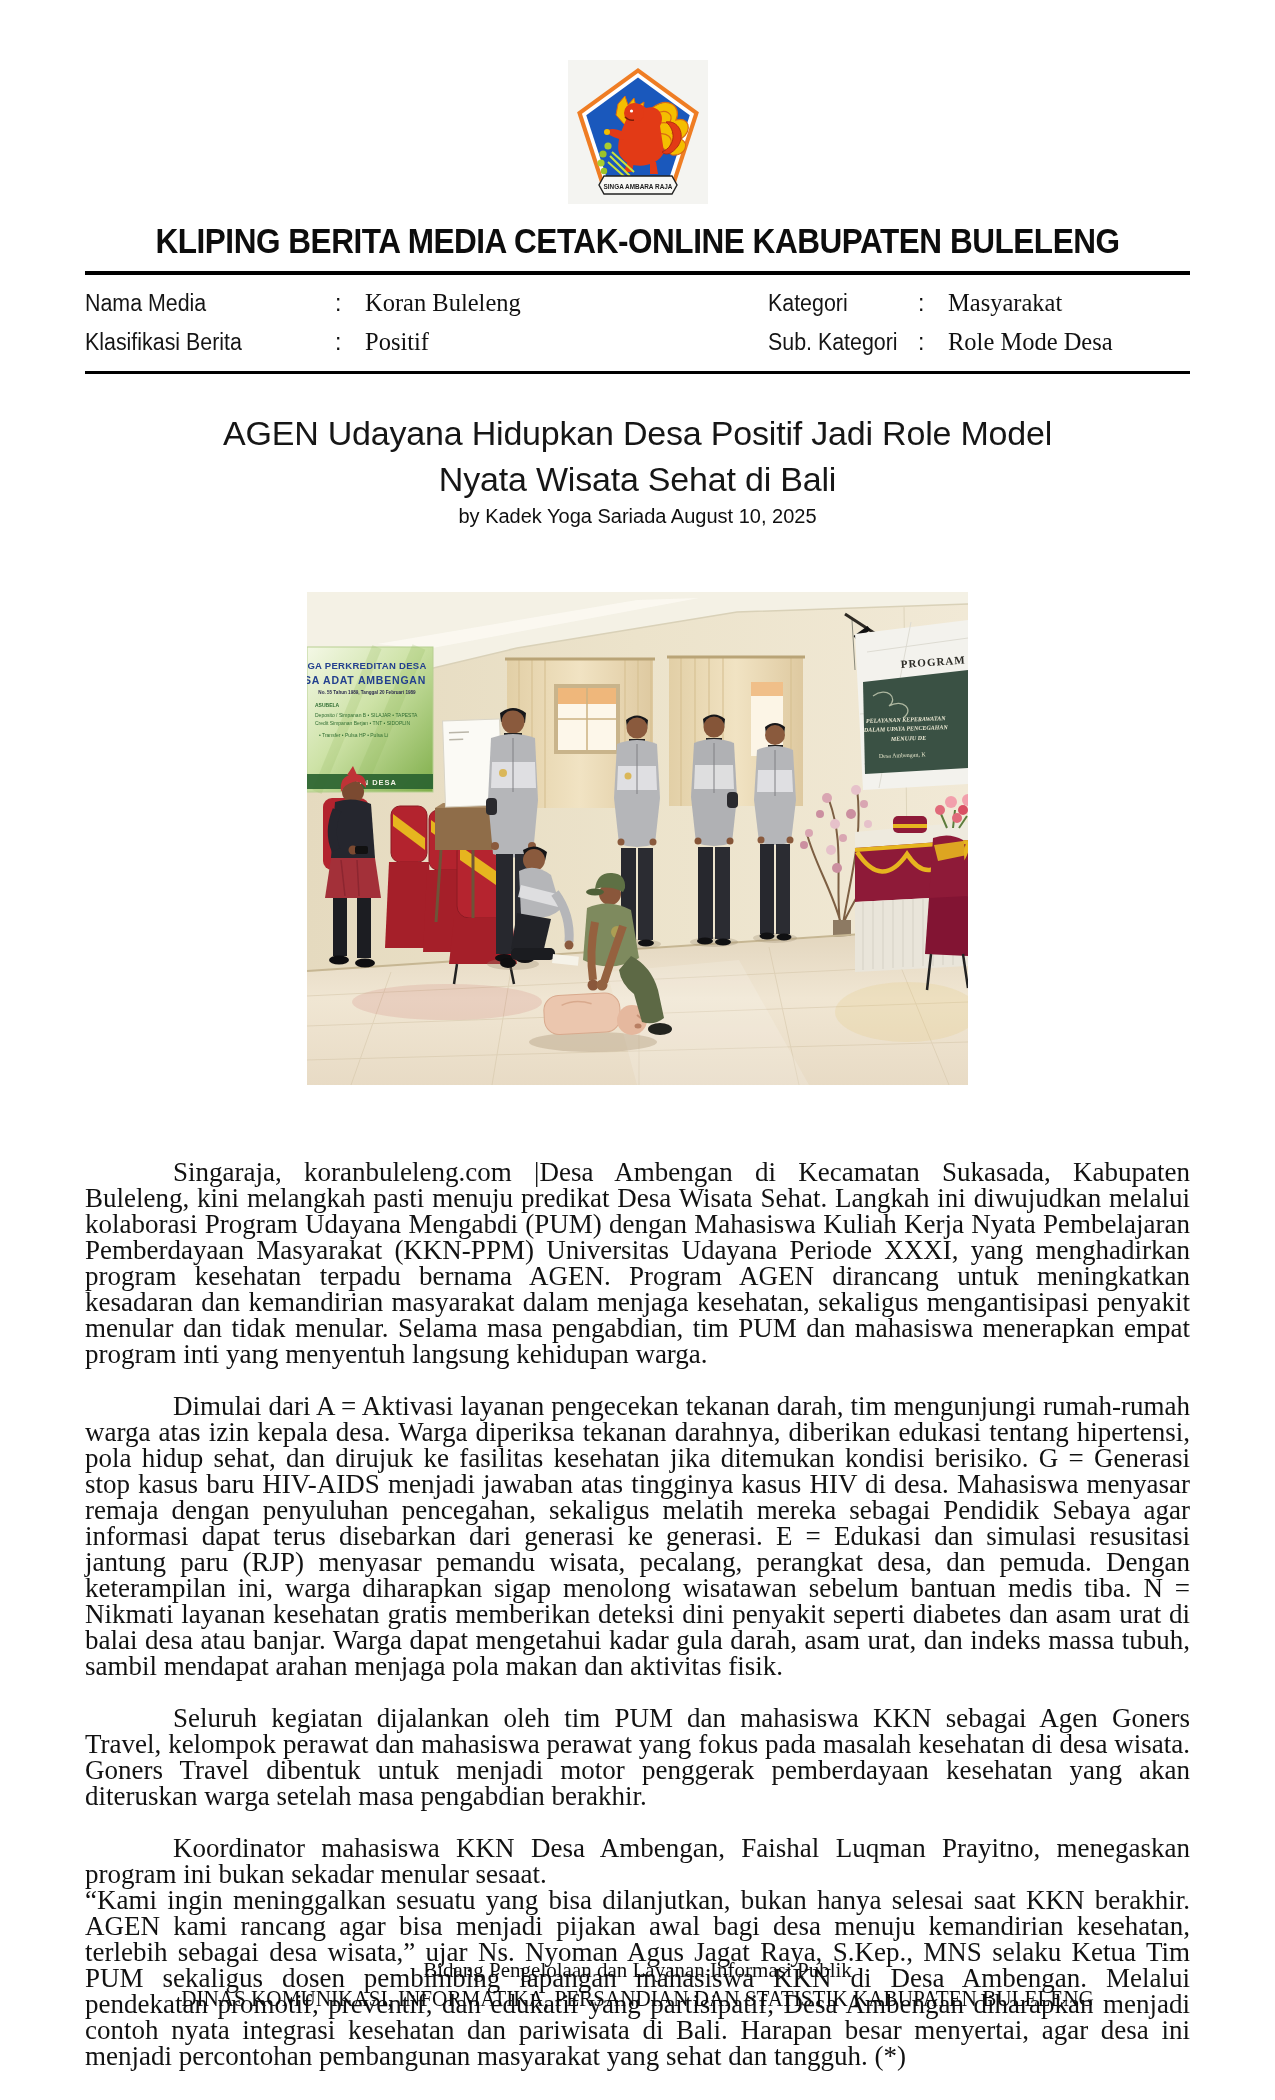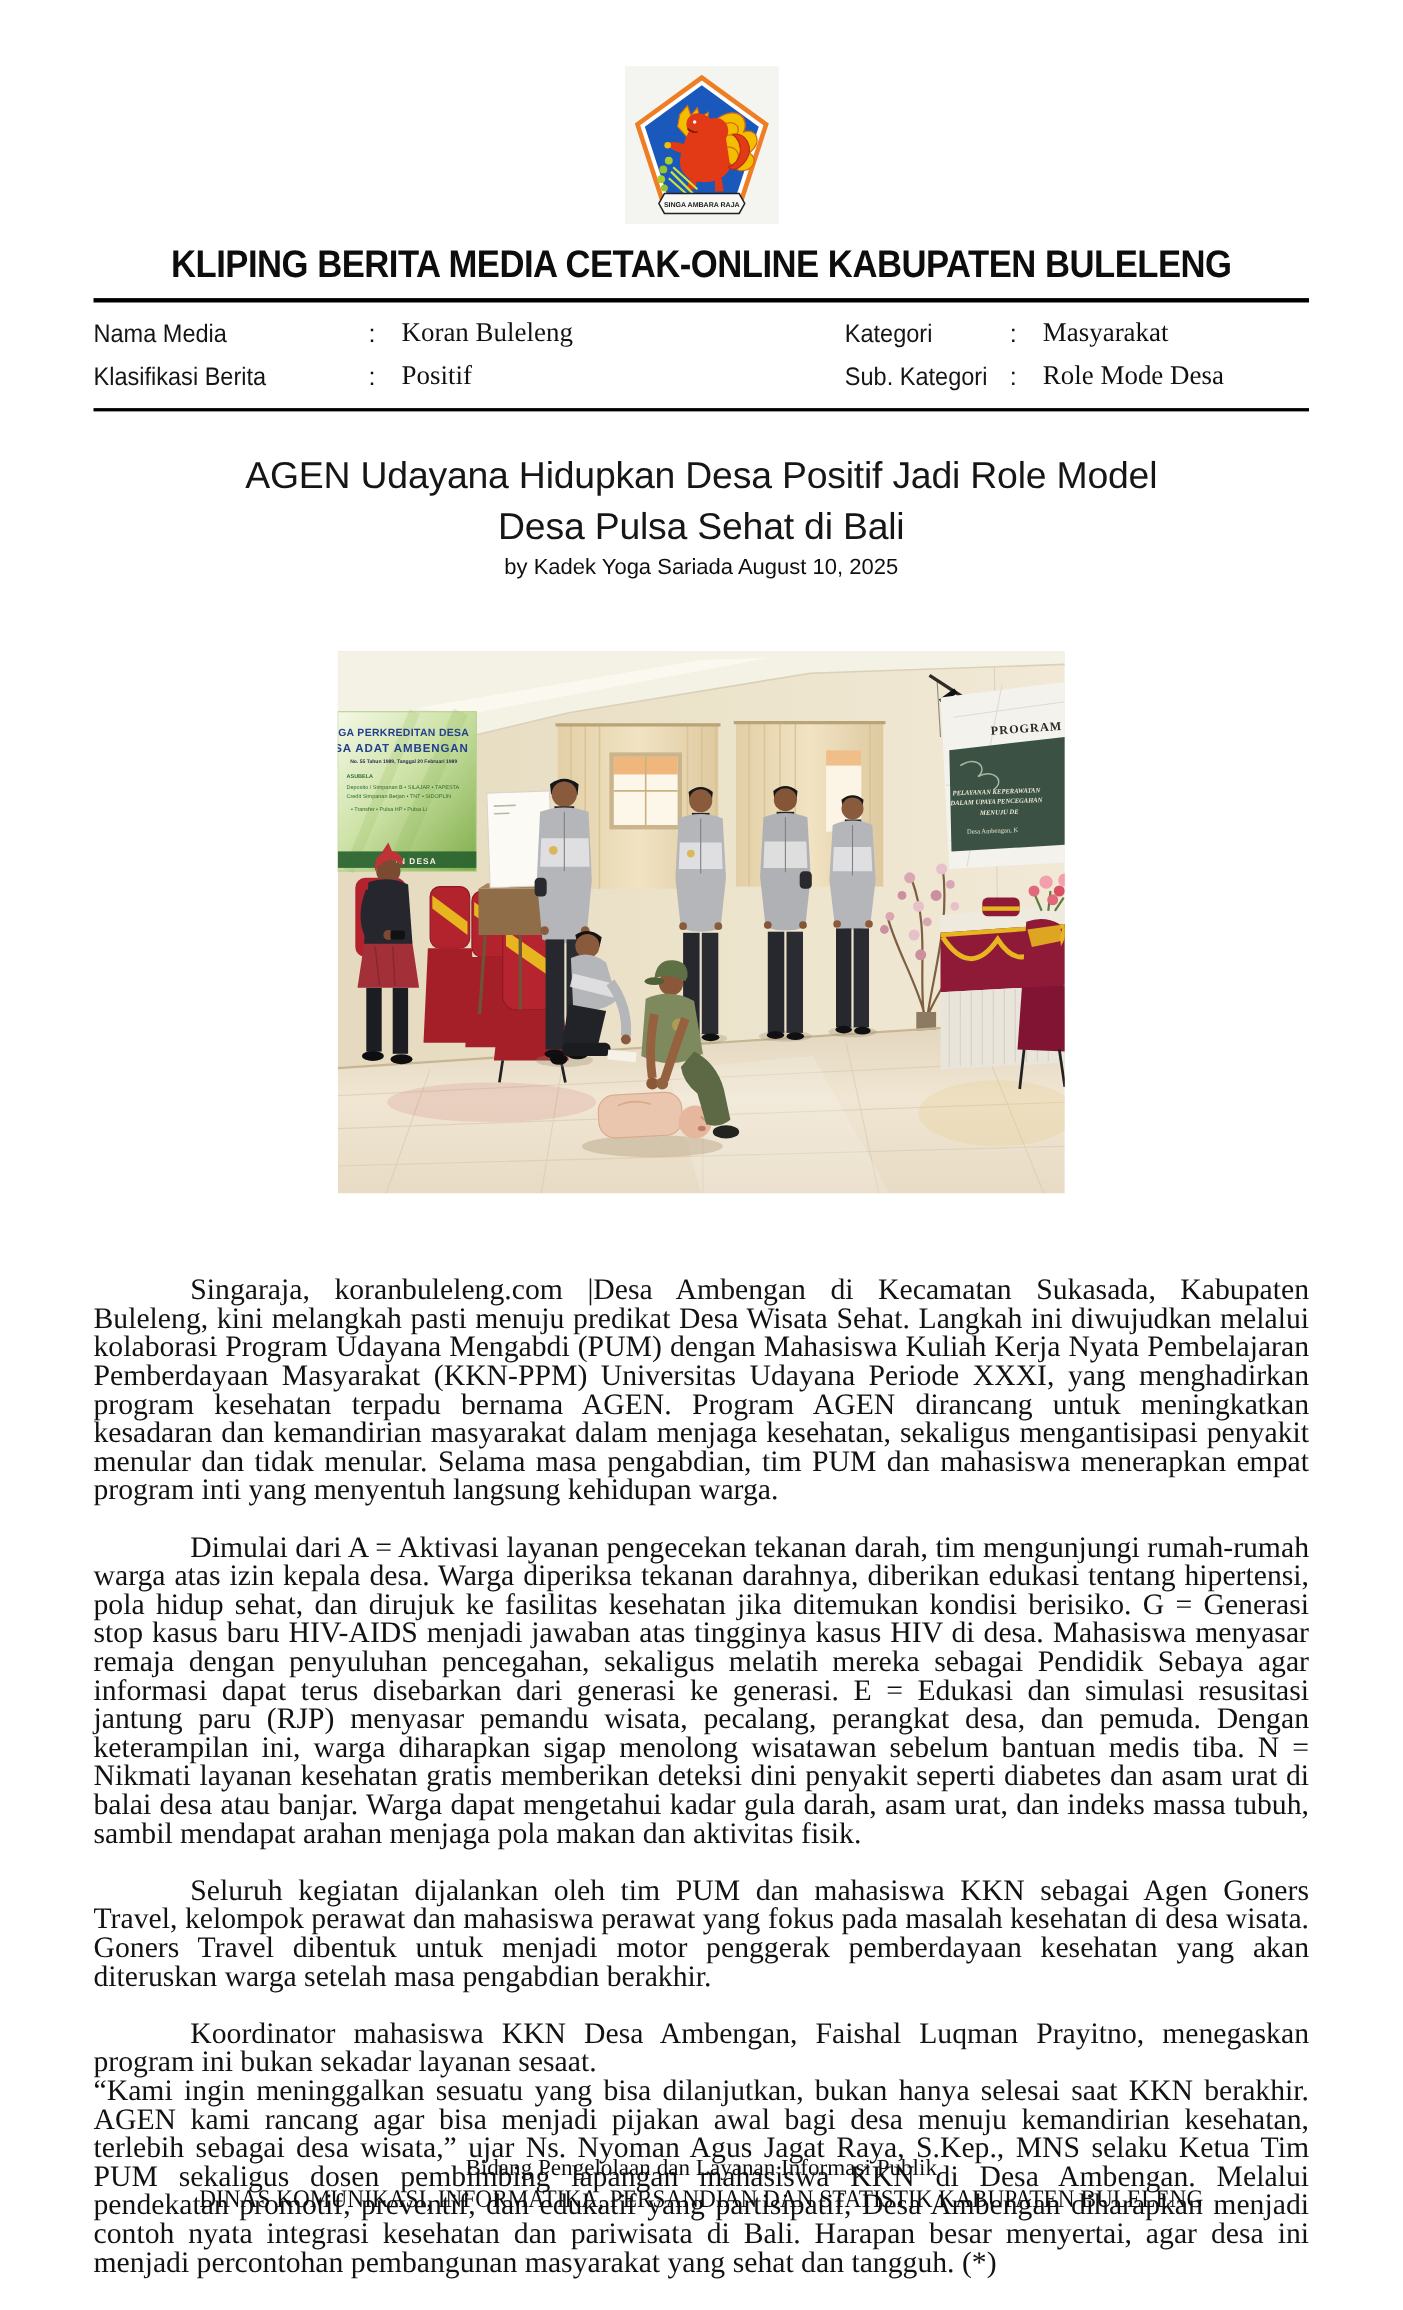--- a/index.html
+++ b/index.html
@@ -116,21 +116,21 @@
         <div class="m-label"><span>Sub. Kategori</span></div>
         <div class="m-colon">:</div>
         <div class="m-value">Role Mode Desa</div>
       </div>
     </div>
   </div>
   <div class="rule rule-thin"></div>
 
   <div class="article-head">
     <div class="a-title">AGEN Udayana Hidupkan Desa Positif Jadi Role Model</div>
-    <div class="a-title">Desa Pulsa Sehat di Bali</div>
+    <div class="a-title">Nyata Wisata Sehat di Bali</div>
     <div class="a-byline">by Kadek Yoga Sariada August 10, 2025</div>
   </div>
 
   <figure class="photo">
     <svg class="photo-svg" width="661" height="493" viewBox="0 0 661 493" role="img" aria-label="Mahasiswa KKN dan instruktur mendemonstrasikan resusitasi jantung paru pada manekin di balai desa">
       <defs>
         <linearGradient id="wallG" x1="0" y1="0" x2="1" y2="0">
           <stop offset="0" stop-color="#e5dabf"></stop>
             <stop offset="0.5" stop-color="#ece3cb"></stop>
             <stop offset="1" stop-color="#f1e9d6"></stop>
@@ -421,21 +421,21 @@
           <ellipse cx="353" cy="437" rx="12" ry="6" fill="#23241f"></ellipse>
         </g>
       </g>
     </svg>
   </figure>
 
   <div class="bodytext">
     <p class="indent">Singaraja, koranbuleleng.com |Desa Ambengan di Kecamatan Sukasada, Kabupaten Buleleng, kini melangkah pasti menuju predikat Desa Wisata Sehat. Langkah ini diwujudkan melalui kolaborasi Program Udayana Mengabdi (PUM) dengan Mahasiswa Kuliah Kerja Nyata Pembelajaran Pemberdayaan Masyarakat (KKN-PPM) Universitas Udayana Periode XXXI, yang menghadirkan program kesehatan terpadu bernama AGEN. Program AGEN dirancang untuk meningkatkan kesadaran dan kemandirian masyarakat dalam menjaga kesehatan, sekaligus mengantisipasi penyakit menular dan tidak menular. Selama masa pengabdian, tim PUM dan mahasiswa menerapkan empat program inti yang menyentuh langsung kehidupan warga.</p>
     <p class="indent">Dimulai dari A = Aktivasi layanan pengecekan tekanan darah, tim mengunjungi rumah-rumah warga atas izin kepala desa. Warga diperiksa tekanan darahnya, diberikan edukasi tentang hipertensi, pola hidup sehat, dan dirujuk ke fasilitas kesehatan jika ditemukan kondisi berisiko. G = Generasi stop kasus baru HIV-AIDS menjadi jawaban atas tingginya kasus HIV di desa. Mahasiswa menyasar remaja dengan penyuluhan pencegahan, sekaligus melatih mereka sebagai Pendidik Sebaya agar informasi dapat terus disebarkan dari generasi ke generasi. E = Edukasi dan simulasi resusitasi jantung paru (RJP) menyasar pemandu wisata, pecalang, perangkat desa, dan pemuda. Dengan keterampilan ini, warga diharapkan sigap menolong wisatawan sebelum bantuan medis tiba. N = Nikmati layanan kesehatan gratis memberikan deteksi dini penyakit seperti diabetes dan asam urat di balai desa atau banjar. Warga dapat mengetahui kadar gula darah, asam urat, dan indeks massa tubuh, sambil mendapat arahan menjaga pola makan dan aktivitas fisik.</p>
     <p class="indent">Seluruh kegiatan dijalankan oleh tim PUM dan mahasiswa KKN sebagai Agen Goners Travel, kelompok perawat dan mahasiswa perawat yang fokus pada masalah kesehatan di desa wisata. Goners Travel dibentuk untuk menjadi motor penggerak pemberdayaan kesehatan yang akan diteruskan warga setelah masa pengabdian berakhir.</p>
-    <p class="indent p-tight">Koordinator mahasiswa KKN Desa Ambengan, Faishal Luqman Prayitno, menegaskan program ini bukan sekadar layanan sesaat.</p>
+    <p class="indent p-tight">Koordinator mahasiswa KKN Desa Ambengan, Faishal Luqman Prayitno, menegaskan program ini bukan sekadar menular sesaat.</p>
     <p>“Kami ingin meninggalkan sesuatu yang bisa dilanjutkan, bukan hanya selesai saat KKN berakhir. AGEN kami rancang agar bisa menjadi pijakan awal bagi desa menuju kemandirian kesehatan, terlebih sebagai desa wisata,” ujar Ns. Nyoman Agus Jagat Raya, S.Kep., MNS selaku Ketua Tim PUM sekaligus dosen pembimbing lapangan mahasiswa KKN di Desa Ambengan. Melalui pendekatan promotif, preventif, dan edukatif yang partisipatif, Desa Ambengan diharapkan menjadi contoh nyata integrasi kesehatan dan pariwisata di Bali. Harapan besar menyertai, agar desa ini menjadi percontohan pembangunan masyarakat yang sehat dan tangguh. (*)</p>
   </div>
 
 
 </div>
 
 <div class="footer">
   <div class="footer-1">Bidang Pengelolaan dan Layanan Informasi Publik</div>
   <div class="footer-2">DINAS KOMUNIKASI, INFORMATIKA, PERSANDIAN DAN STATISTIK KABUPATEN BULELENG</div>
 </div>

